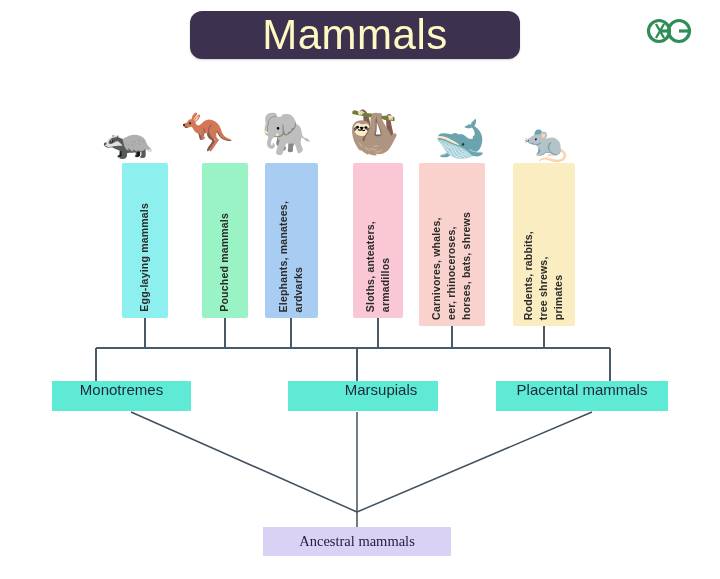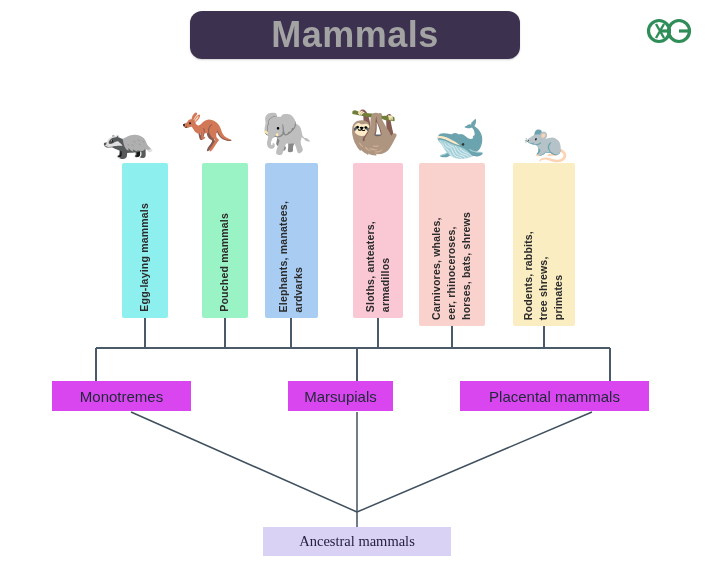--- a/index.html
+++ b/index.html
@@ -13,21 +13,21 @@
   #stage{position:absolute;left:0;top:0;width:720px;height:579px;}
 
   
   .title-pill{
     position:absolute;left:190px;top:11px;width:330px;height:48px;
     background:#3d3150;border-radius:12px;
     display:flex;align-items:center;justify-content:center;
     box-shadow:0 1px 2px rgba(0,0,0,.18);
   }
   .title-pill span{
-    color:#a3a3a3;font-size:36px;font-weight:700;letter-spacing:.5px;
+    color:#fef9c3;font-size:42px;font-weight:400;letter-spacing:.5px;
     line-height:1;
   }
 
   
   .logo{position:absolute;left:644px;top:16px;width:52px;height:30px;}
 
   
   .animal{position:absolute;width:74px;height:62px;
     display:flex;align-items:flex-end;justify-content:center;
     font-size:42px;line-height:1;}
@@ -53,22 +53,22 @@
     white-space:pre;
   }
 
   
   svg.wires{position:absolute;left:0;top:0;width:720px;height:579px;
     pointer-events:none;}
 
   
   .orderbox{
     position:absolute;height:30px;
-    background:#d946ef;
-    display:flex;align-items:center;justify-content:center;
+    background:#5eead4;
+    display:flex;justify-content:center;
     color:#1d2a36;font-size:15px;
   }
   .ancestor{
     position:absolute;left:263px;top:527px;width:188px;height:29px;
     background:#d9d2f5;
     display:flex;align-items:center;justify-content:center;
     color:#242042;font-size:14.5px;font-family:Liberation Serif, serif;
   }
 </style>
 </head>
@@ -173,24 +173,24 @@
 
       <line x1="131" y1="412" x2="357" y2="512"></line>
       <line x1="357" y1="412" x2="357" y2="527"></line>
       <line x1="592" y1="412" x2="357" y2="512"></line>
     </g>
   </svg>
 
   <div class="orderbox" style="left:52px;top:381px;width:139px;">
     <span>Monotremes</span>
   </div>
-  <div class="orderbox" style="left:288px;top:381px;width:105px;">
+  <div class="orderbox" style="left:288px;top:381px;width:114px;padding-left:36px;">
     <span>Marsupials</span>
   </div>
-  <div class="orderbox" style="left:460px;top:381px;width:189px;">
+  <div class="orderbox" style="left:496px;top:381px;width:172px;">
     <span>Placental mammals</span>
   </div>
 
   <div class="ancestor">
     <span>Ancestral mammals</span>
   </div>
 
 </div>
 
 </body></html>

